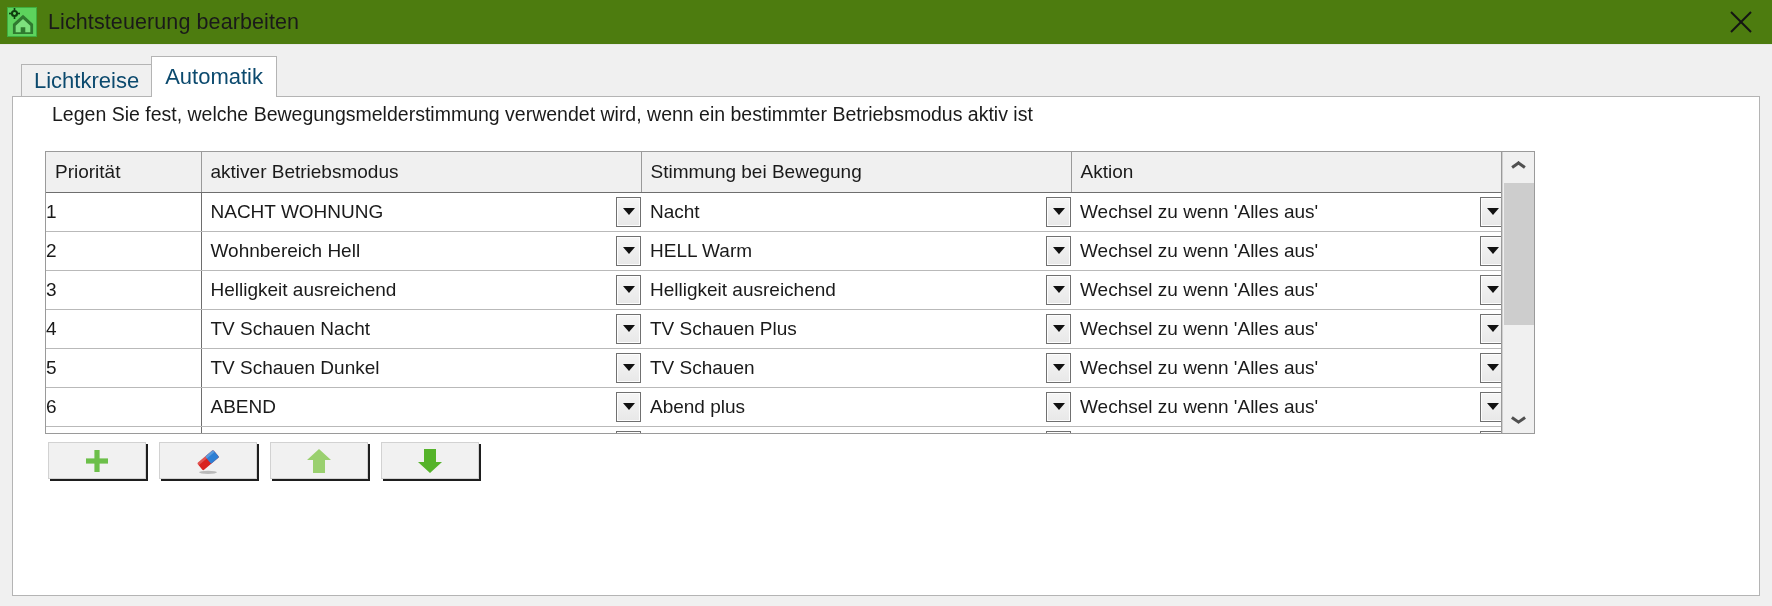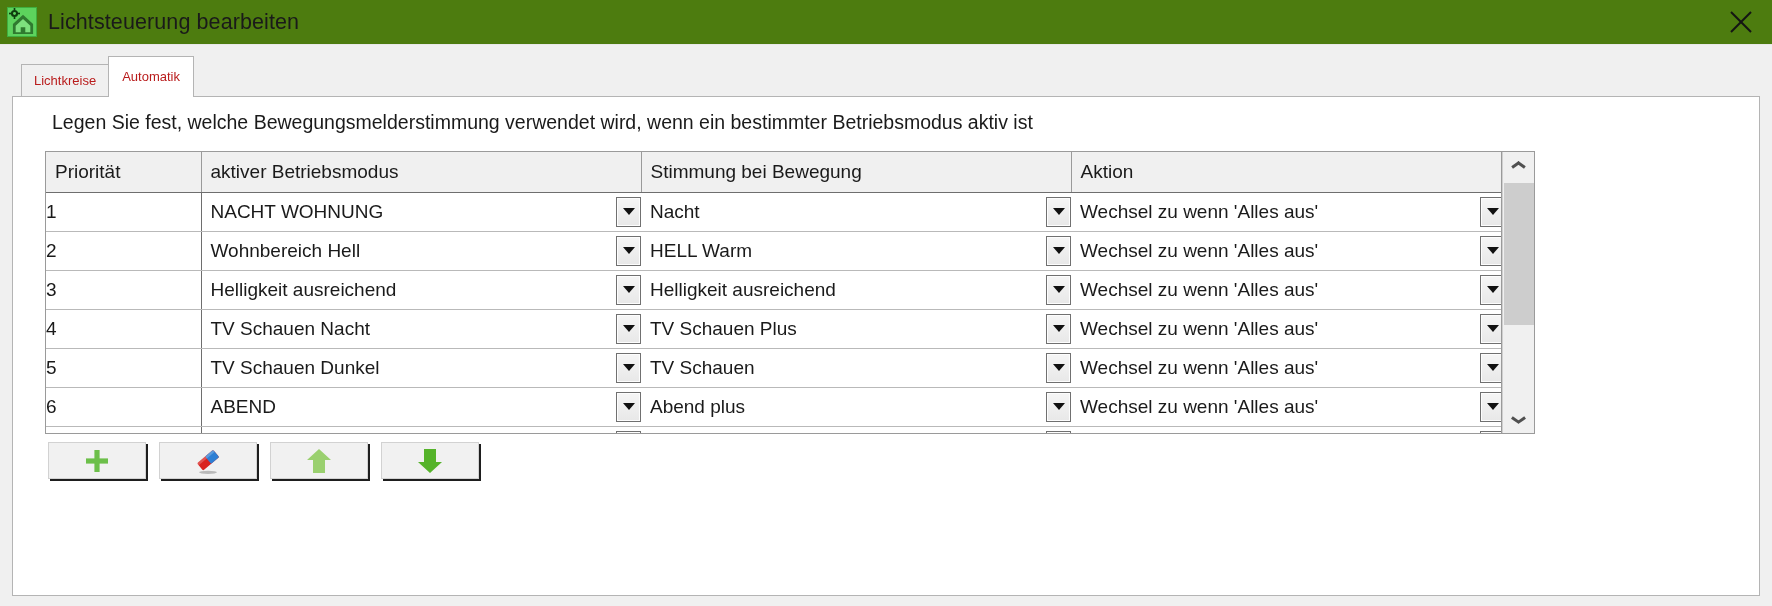--- a/index.html
+++ b/index.html
@@ -103,31 +103,31 @@
   .tabs {
     position: absolute;
     left: 21px;
     bottom: 0;
     display: flex;
     align-items: flex-end;
     height: 100%;
   }
   .tab {
     position: relative;
-    font-size: 13px;
+    font-size: 22px;
     line-height: 20px;
     padding: 0 12px;
     height: 33px;
     display: flex;
     align-items: center;
     background: #f0f0f0;
     border: 1px solid #b4b4b4;
     border-bottom: none;
     box-sizing: border-box;
-    color: #b91c1c;
+    color: #0c4a6e;
     white-space: nowrap;
     cursor: pointer;
     margin-right: -1px;
   }
   .tab.selected {
     background: #ffffff;
     height: 41px;
     z-index: 3;
     border-color: #b4b4b4;
     padding: 0 13px;
@@ -141,21 +141,21 @@
     right: 12px;
     bottom: 10px;
     background: #ffffff;
     border: 1px solid #b4b4b4;
     box-sizing: border-box;
   }
 
   .desc {
     position: absolute;
     left: 39px;
-    top: 13px;
+    top: 5px;
     font-size: 19.5px;
     line-height: 24px;
     color: #1a1a1a;
     white-space: nowrap;
   }
 
   
   .grid-wrap {
     position: absolute;
     left: 32px;

